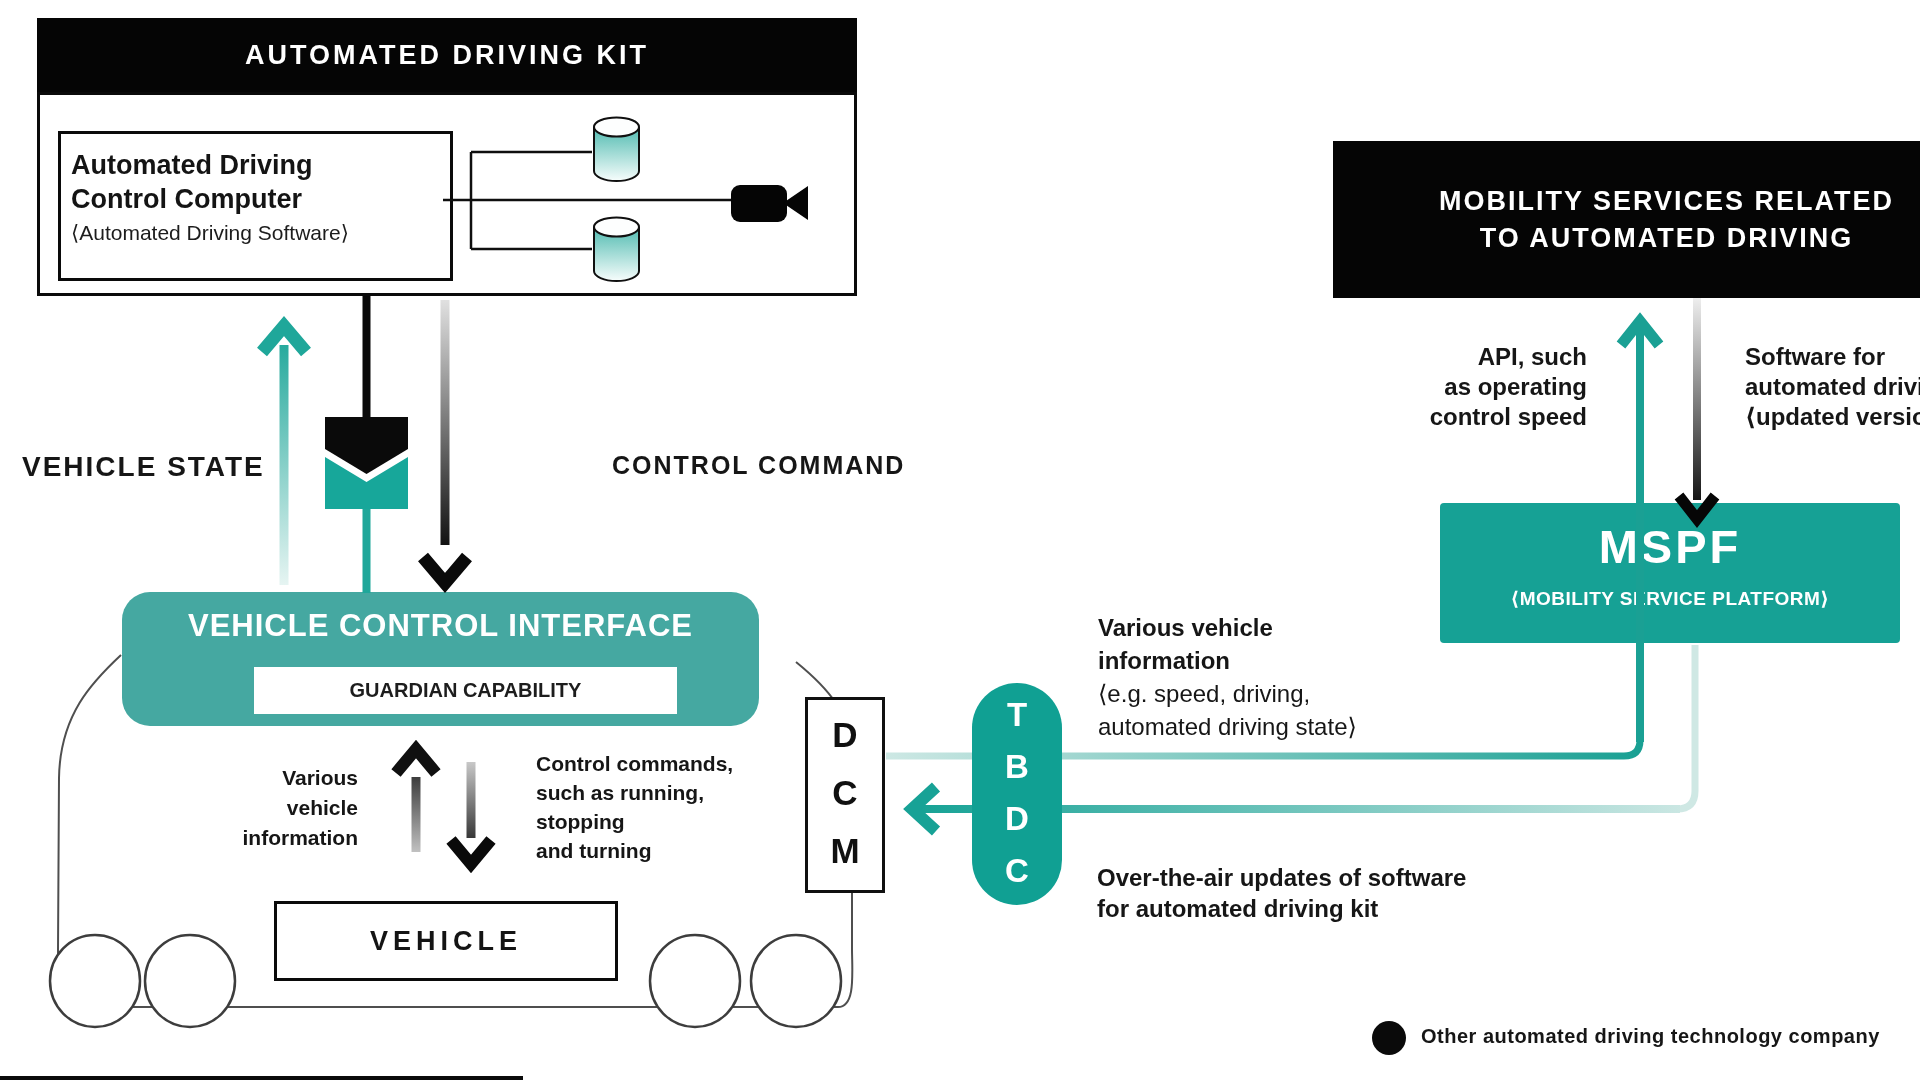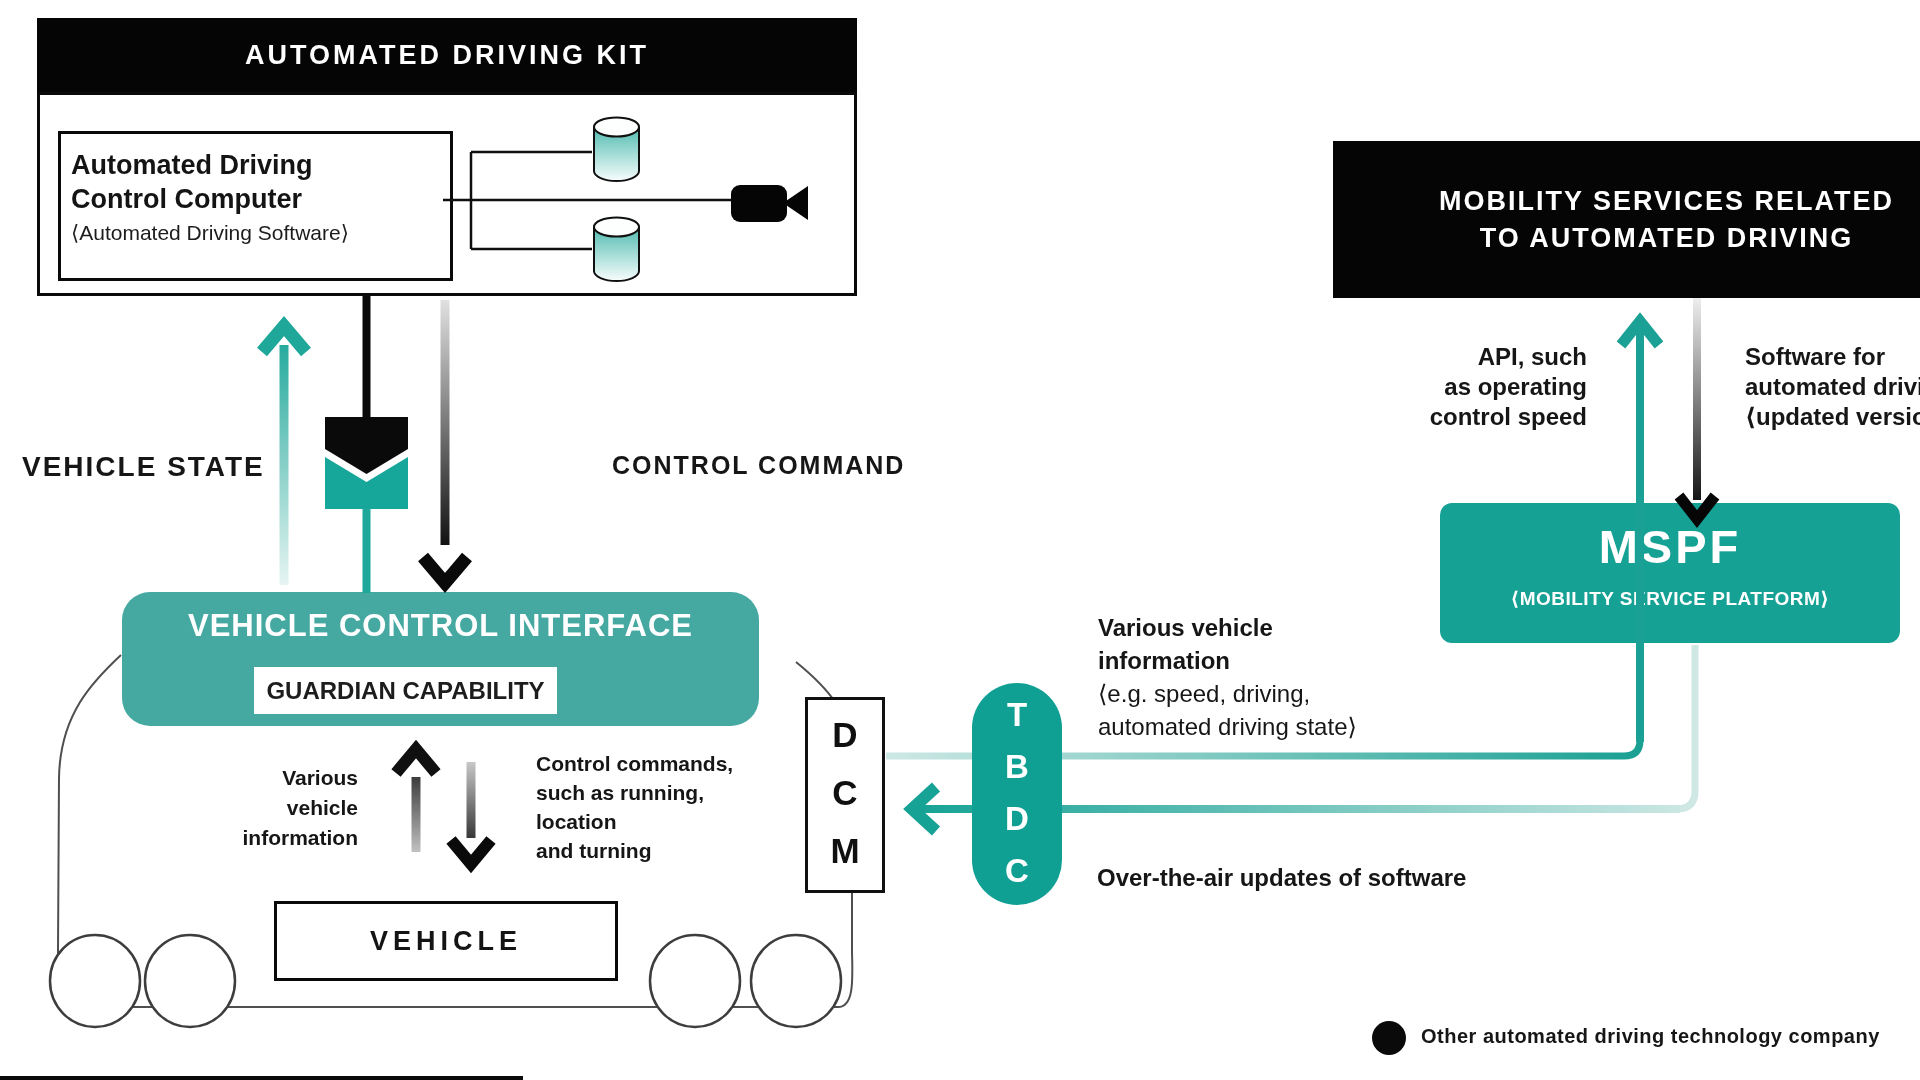--- a/index.html
+++ b/index.html
@@ -18,37 +18,37 @@
   .computer-box .t{font-size:27px;font-weight:bold;line-height:34px;}
   .computer-box .s{font-size:21px;font-weight:normal;line-height:30px;margin-top:2px;color:#1c1c1c;}
   .sensors-lbl{left:660px;top:114px;font-size:19px;line-height:24px;}
   .camera-lbl{left:724px;top:234px;width:90px;text-align:center;font-size:13px;letter-spacing:1px;}
   
   .vehicle-state-lbl{left:22px;top:451px;font-size:28px;letter-spacing:2px;}
   .control-command-lbl{left:612px;top:451px;font-size:25px;letter-spacing:2px;}
   
   .vci-box{left:122px;top:592px;width:637px;height:134px;border-radius:28px;background:#45a8a1;z-index:1;}
   .vci-title{position:absolute;left:0;top:16px;width:100%;text-align:center;color:#fff;font-weight:bold;font-size:31px;letter-spacing:1px;}
-  .guardian-box{position:absolute;left:132px;top:75px;width:303px;height:47px;background:#ffffff;
-                text-align:center;line-height:47px;font-weight:bold;font-size:24px;color:#1d1d1d;}
+  .guardian-box{position:absolute;left:132px;top:75px;width:423px;height:47px;background:#ffffff;
+                text-align:center;line-height:47px;font-weight:bold;font-size:20px;color:#1d1d1d;}
   
   .vinfo-left{left:180px;top:763px;width:178px;text-align:right;font-size:21px;line-height:30px;}
   .commands-lbl{left:536px;top:749px;font-size:21px;line-height:29px;}
   .vehicle-box{left:274px;top:901px;width:338px;height:74px;border:3px solid #0a0a0a;background:#fff;z-index:3;
                text-align:center;line-height:74px;font-weight:bold;font-size:27px;letter-spacing:5px;}
   .dcm-box{left:805px;top:697px;width:74px;height:184px;border:3px solid #101010;background:#fff;z-index:3;
            text-align:center;padding-top:6px;box-sizing:content-box;}
   .dcm-box .letter{display:block;font-weight:bold;font-size:35px;line-height:58px;color:#101010;}
   .tbdc-pill{left:972px;top:683px;width:90px;height:222px;border-radius:45px;background:#10a093;z-index:4;
              text-align:center;padding-top:6px;box-sizing:border-box;}
   .tbdc-pill .letter{display:block;font-weight:bold;font-size:33px;line-height:52px;color:#ffffff;}
   
   .mobility-box{left:1333px;top:141px;width:667px;height:157px;z-index:1;padding-top:42px;box-sizing:border-box;
                 font-size:27px;letter-spacing:2px;line-height:37px;}
-  .mspf-box{left:1440px;top:503px;width:460px;height:140px;border-radius:12px;background:#16a195;z-index:1;}
+  .mspf-box{left:1440px;top:503px;width:460px;height:140px;border-radius:4px;background:#16a195;z-index:1;}
   .mspf-title{position:absolute;left:0;top:16px;width:100%;text-align:center;color:#fff;font-weight:bold;font-size:47px;letter-spacing:3px;}
   .mspf-sub{position:absolute;left:0;top:84px;width:100%;text-align:center;color:#fff;font-weight:bold;font-size:19px;letter-spacing:0.5px;}
   .api-lbl{left:1375px;top:342px;width:212px;text-align:right;font-size:24px;line-height:30px;}
   .software-lbl{left:1745px;top:342px;width:420px;font-size:24px;line-height:30px;}
   .vinfo-right{left:1098px;top:573px;font-size:24px;line-height:33px;margin-top:38px;}
   .ota-lbl{left:1097px;top:862px;font-size:24px;line-height:31px;}
   .legend-lbl{left:1421px;top:1025px;font-size:20px;letter-spacing:0.5px;}
   svg.overlay{position:absolute;left:0;top:0;z-index:2;}
 </style>
 </head>
@@ -78,21 +78,21 @@
   </div>
 
   <div class="lbl vinfo-left">
     <span class="ln">Various</span>
     <span class="ln">vehicle</span>
     <span class="ln">information</span>
   </div>
   <div class="lbl commands-lbl">
     <span class="ln">Control commands,</span>
     <span class="ln">such as running,</span>
-    <span class="ln">location</span>
+    <span class="ln">stopping</span>
     <span class="ln">and turning</span>
   </div>
   <div class="abs vehicle-box">VEHICLE</div>
 
   <div class="abs dcm-box">
     <span class="letter">D</span>
     <span class="letter">C</span>
     <span class="letter">M</span>
   </div>
   <div class="abs tbdc-pill">
@@ -121,20 +121,21 @@
     <span class="ln">⟨updated version⟩</span>
   </div>
   <div class="lbl vinfo-right">
     <span class="ln">Various vehicle</span>
     <span class="ln">information</span>
     <span class="ln reg">⟨e.g. speed, driving,</span>
     <span class="ln reg">automated driving state⟩</span>
   </div>
   <div class="lbl ota-lbl">
     <span class="ln">Over-the-air updates of software</span>
+    <span class="ln">for automated driving kit</span>
   </div>
   <div class="lbl legend-lbl">Other automated driving technology company</div>
 
   <svg class="overlay" width="1920" height="1080" viewBox="0 0 1920 1080">
     <defs>
       <linearGradient id="gVS" gradientUnits="userSpaceOnUse" x1="0" y1="590" x2="0" y2="335">
         <stop offset="0" stop-color="#eaf6f4"></stop>
           <stop offset="1" stop-color="#1fa79a"></stop>
       </linearGradient>
       <linearGradient id="gCC" gradientUnits="userSpaceOnUse" x1="0" y1="298" x2="0" y2="560">

